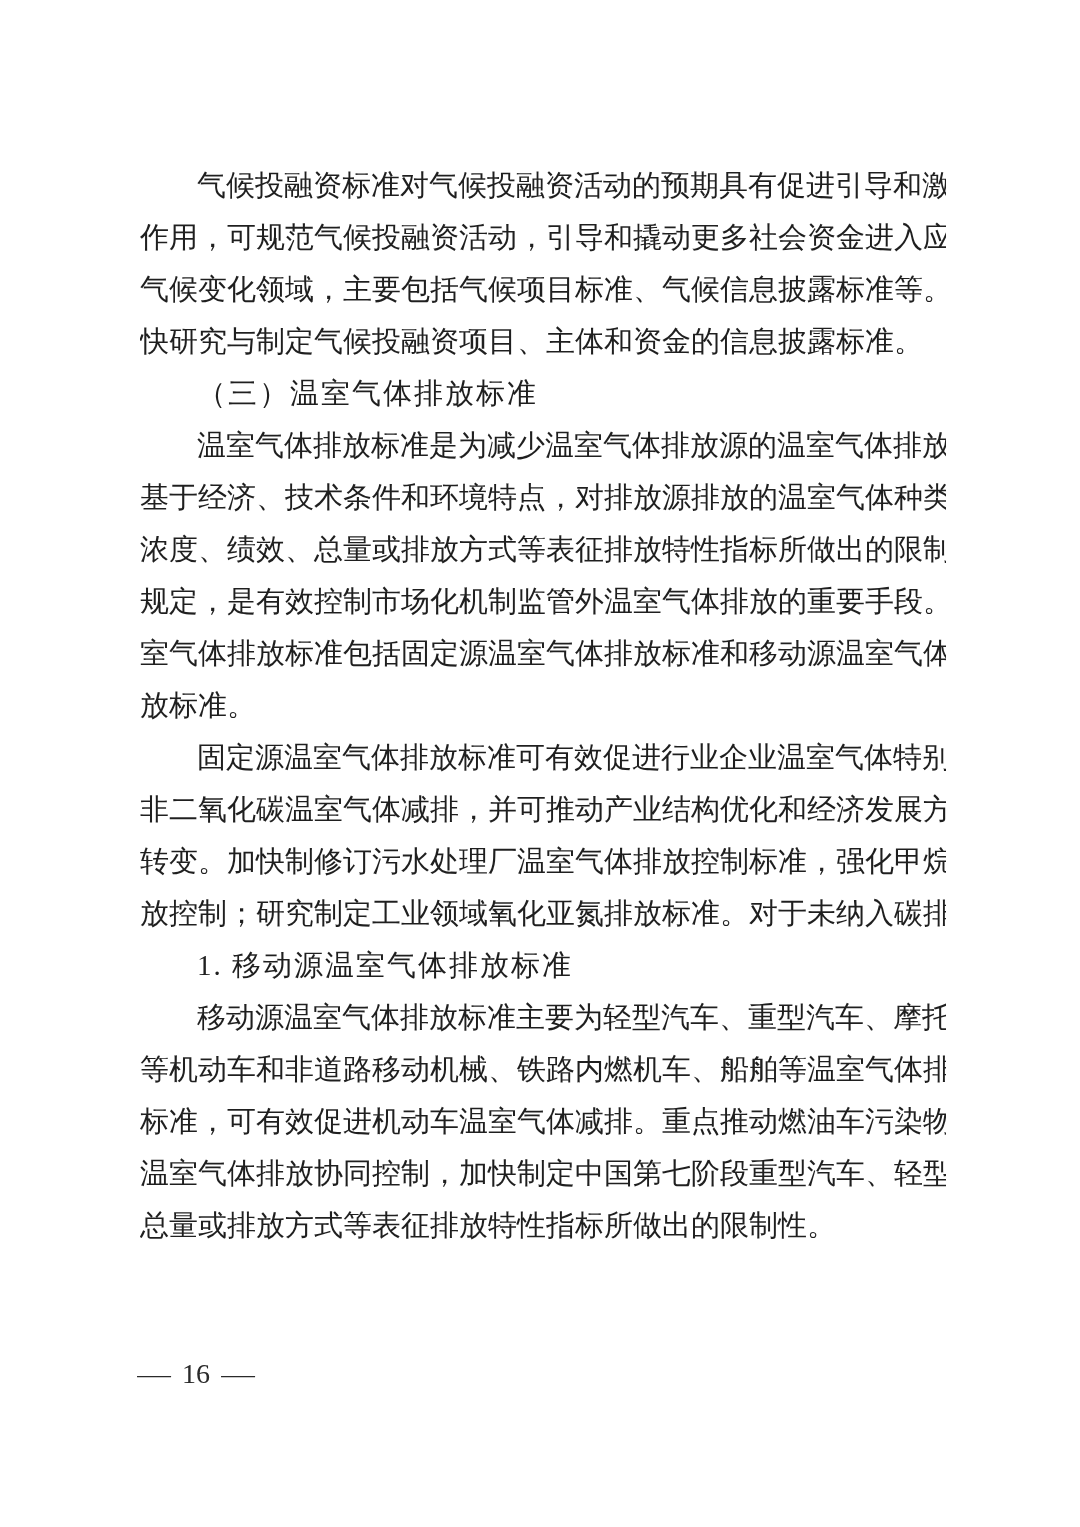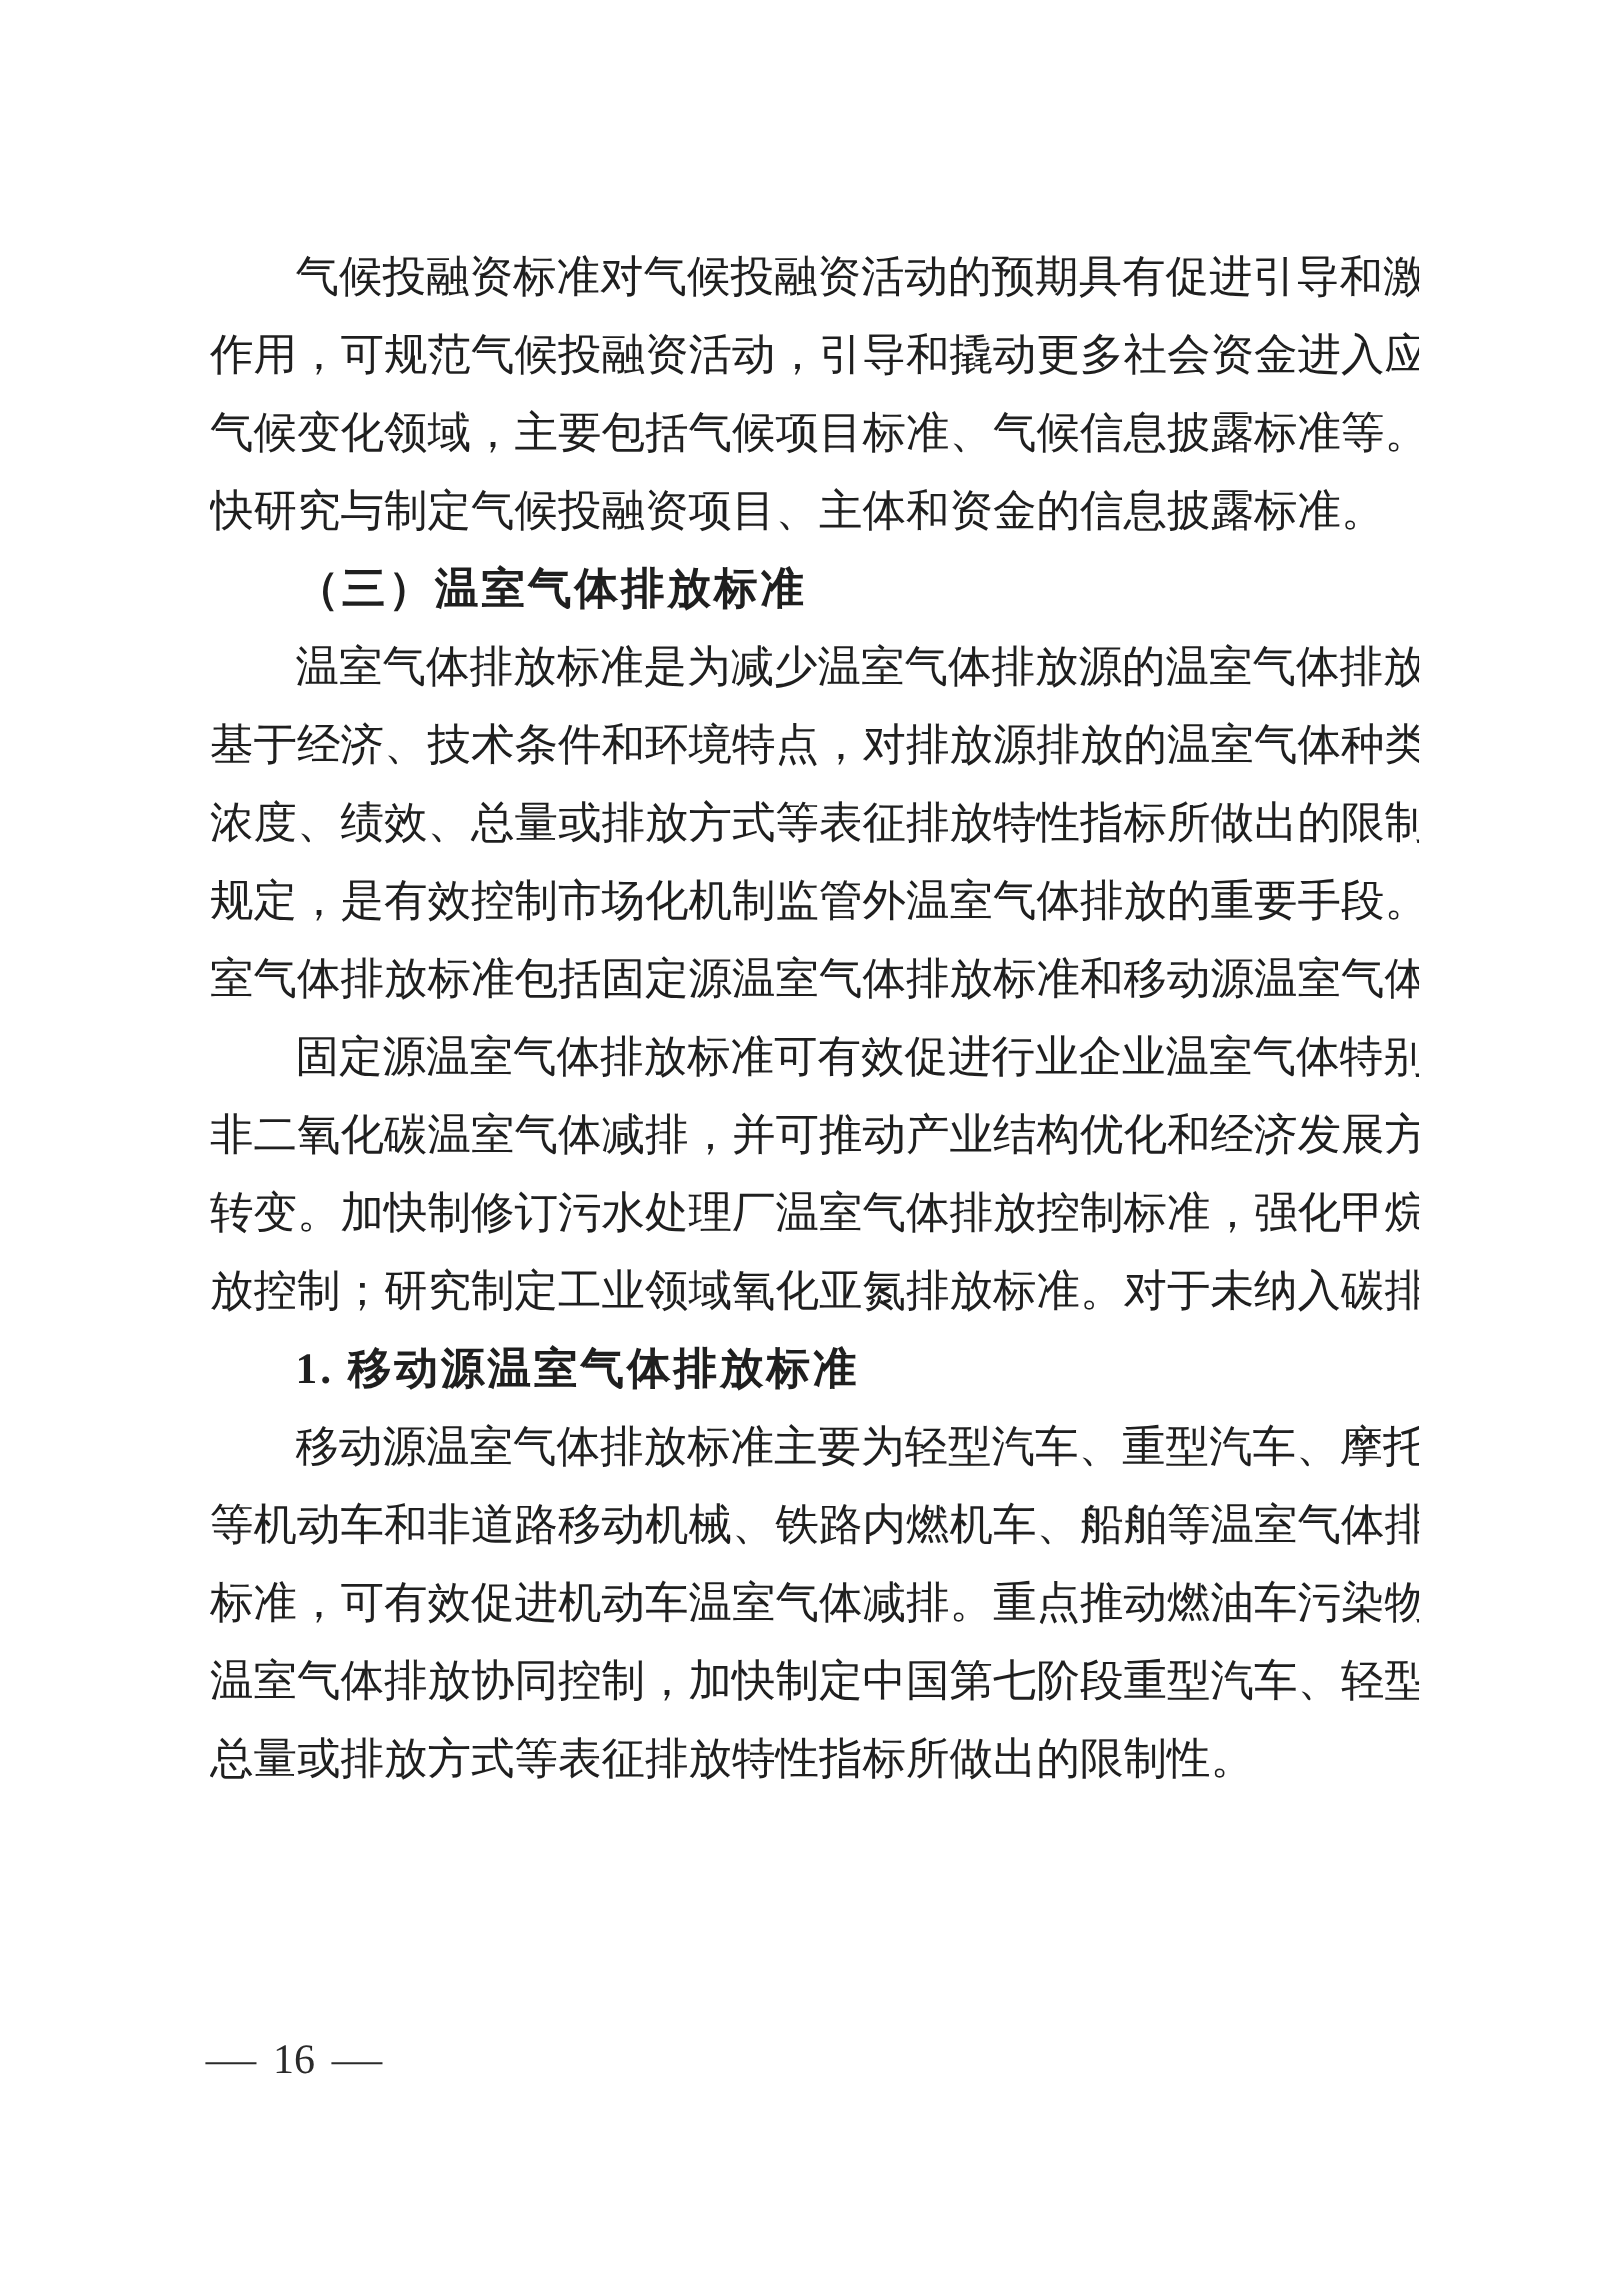--- a/index.html
+++ b/index.html
@@ -34,21 +34,21 @@
     white-space: nowrap;
   }
   .line.first {
     text-indent: 57px;
   }
   .line.last {
     text-align: center;
     text-align-last: left;
   }
   .line.heading {
-    font-weight: 700;
+    font-weight: 400;
     text-align: center;
     text-align-last: left;
     padding-left: 57px;
     letter-spacing: 2px;
   }
   .footer {
     position: absolute;
     left: 140px;
     top: 1348px;
     height: 52px;
@@ -74,20 +74,21 @@
     <div class="line">气候变化领域，主要包括气候项目标准、气候信息披露标准等。加</div>
     <div class="line last">快研究与制定气候投融资项目、主体和资金的信息披露标准。</div>
 
     <div class="line heading">（三）温室气体排放标准</div>
 
     <div class="line first">温室气体排放标准是为减少温室气体排放源的温室气体排放，</div>
     <div class="line">基于经济、技术条件和环境特点，对排放源排放的温室气体种类、</div>
     <div class="line">浓度、绩效、总量或排放方式等表征排放特性指标所做出的限制性</div>
     <div class="line">规定，是有效控制市场化机制监管外温室气体排放的重要手段。温</div>
     <div class="line">室气体排放标准包括固定源温室气体排放标准和移动源温室气体排</div>
+    <div class="line last">放标准。</div>
 
 
     <div class="line first">固定源温室气体排放标准可有效促进行业企业温室气体特别是</div>
     <div class="line">非二氧化碳温室气体减排，并可推动产业结构优化和经济发展方式</div>
     <div class="line">转变。加快制修订污水处理厂温室气体排放控制标准，强化甲烷排</div>
     <div class="line">放控制；研究制定工业领域氧化亚氮排放标准。对于未纳入碳排放</div>
 
     <div class="line heading">1. 移动源温室气体排放标准</div>
 
     <div class="line first">移动源温室气体排放标准主要为轻型汽车、重型汽车、摩托车</div>

